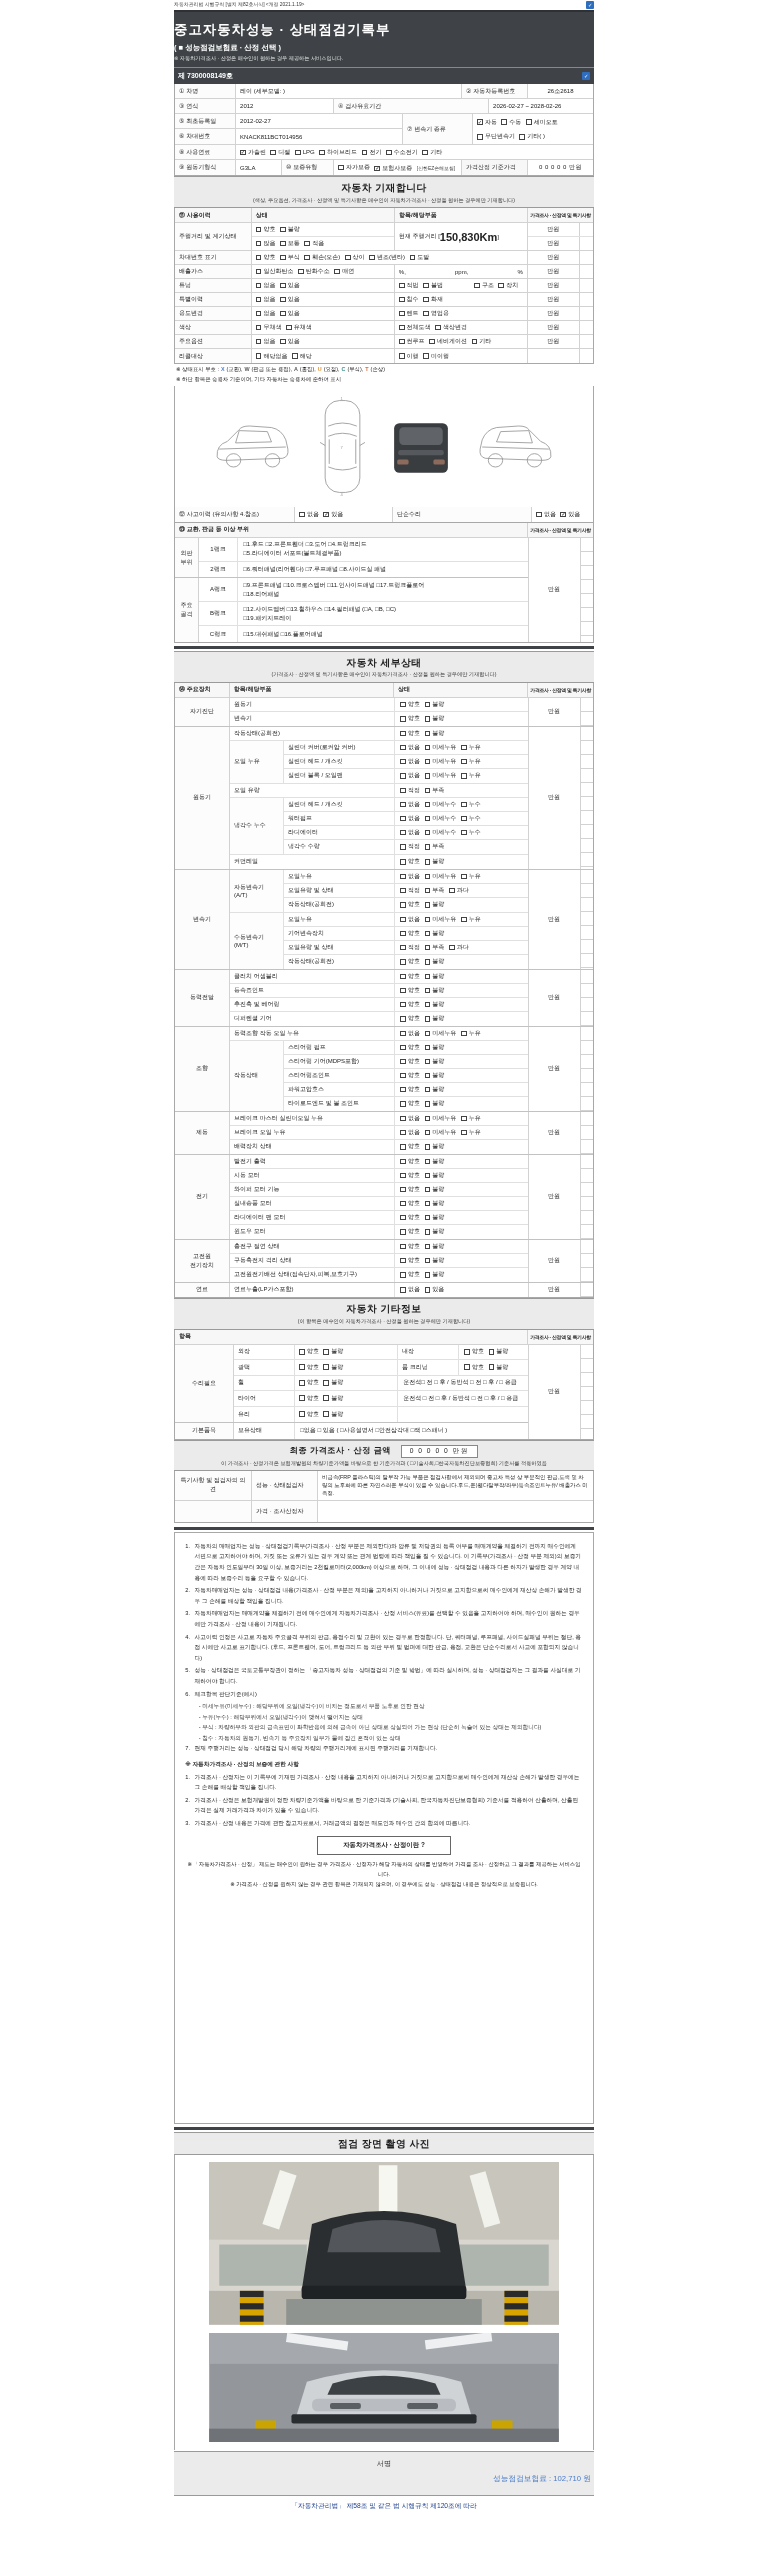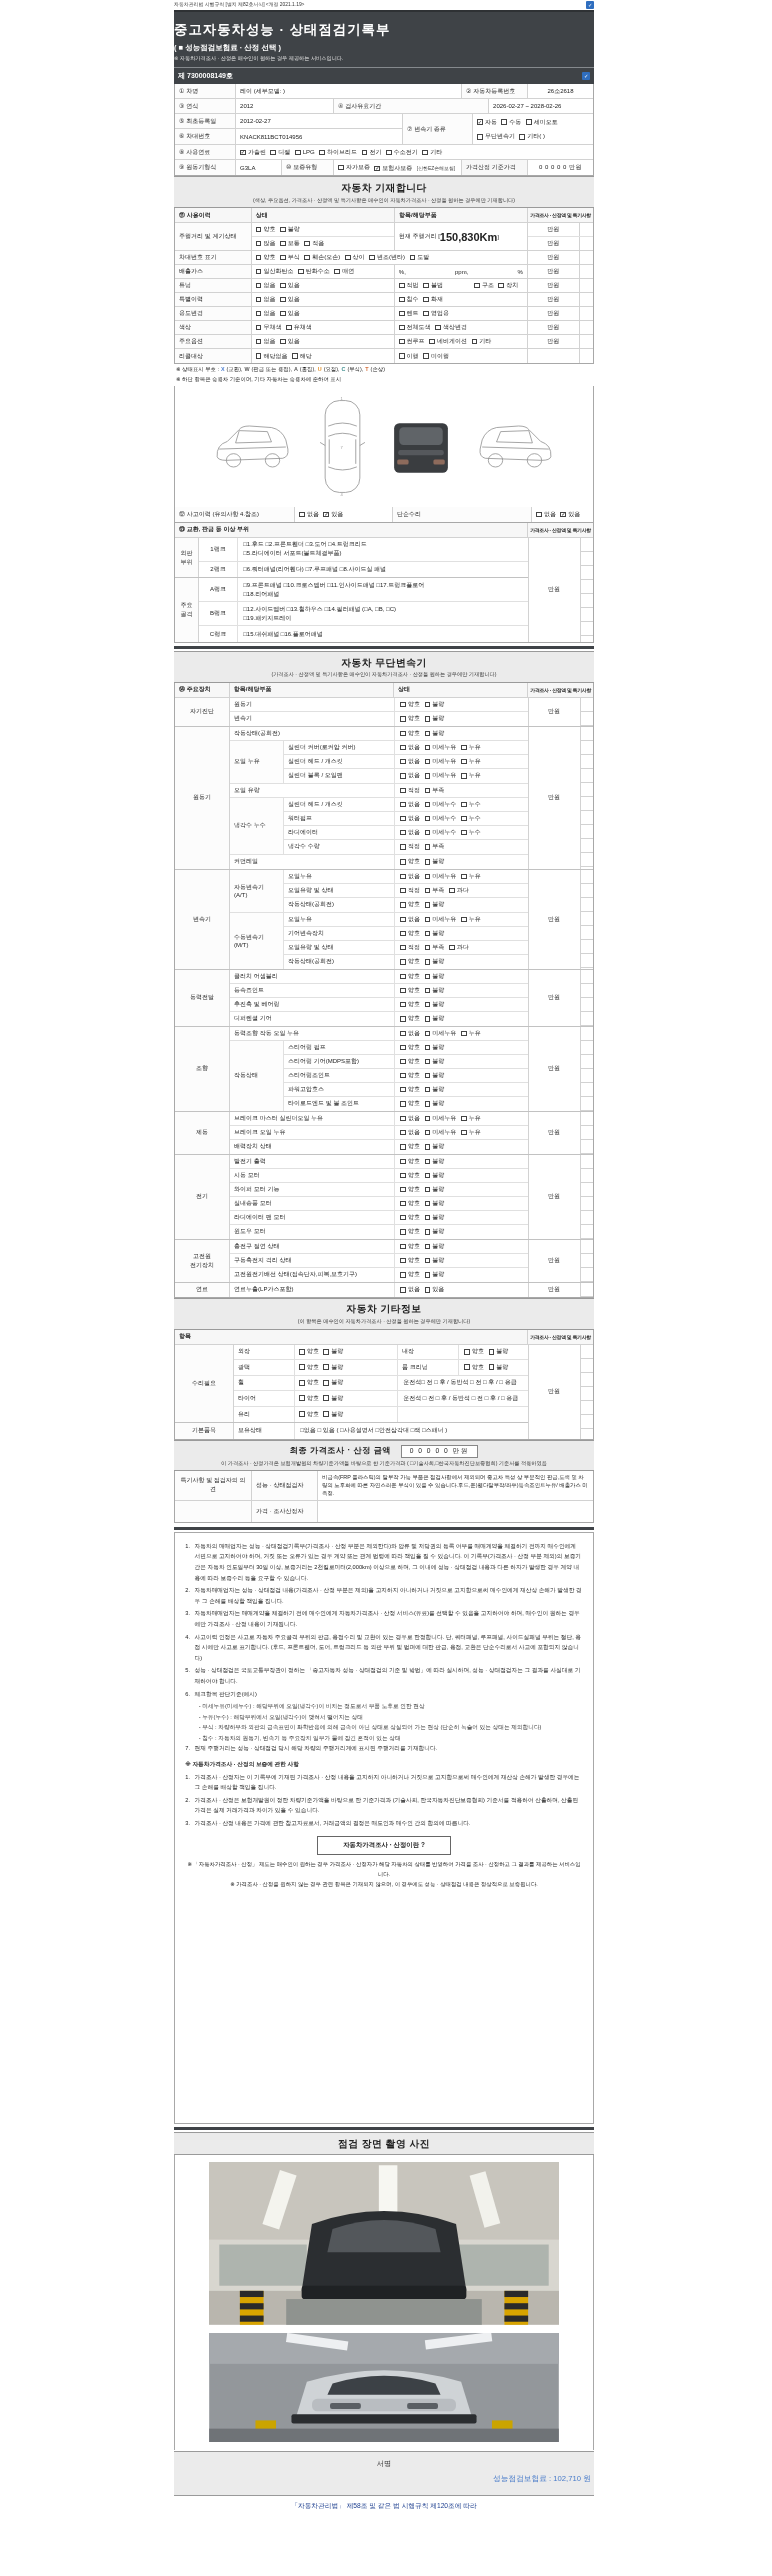--- a/index.html
+++ b/index.html
@@ -585,21 +585,21 @@
             </div>
           </div>
           <div class="gp">만원</div>
           <div class="gn"></div>
         </div>
       </div>
 
   <div class="divider"></div>
 
   <div class="sechead">
-    <div class="t">자동차 무단변속기</div>
+    <div class="t">자동차 세부상태</div>
     <div class="n">(가격조사 · 산정액 및 특기사항은 매수인이 자동차가격조사 · 산정을 원하는 경우에만 기재합니다)</div>
   </div>
   <div class="tbl" id="detail-table">
         <div class="r hdr">
           <div class="c" style="width: 55px;">⑭ 주요장치</div>
           <div class="c" style="width: 165px;">항목/해당부품</div>
           <div class="c" style="width: 135px;">상태</div>
           <div class="c last ctr hdr-sm" style="width: 65px;">가격조사 · 산정액 및 특기사항</div>
         </div>
         <div class="grp">

